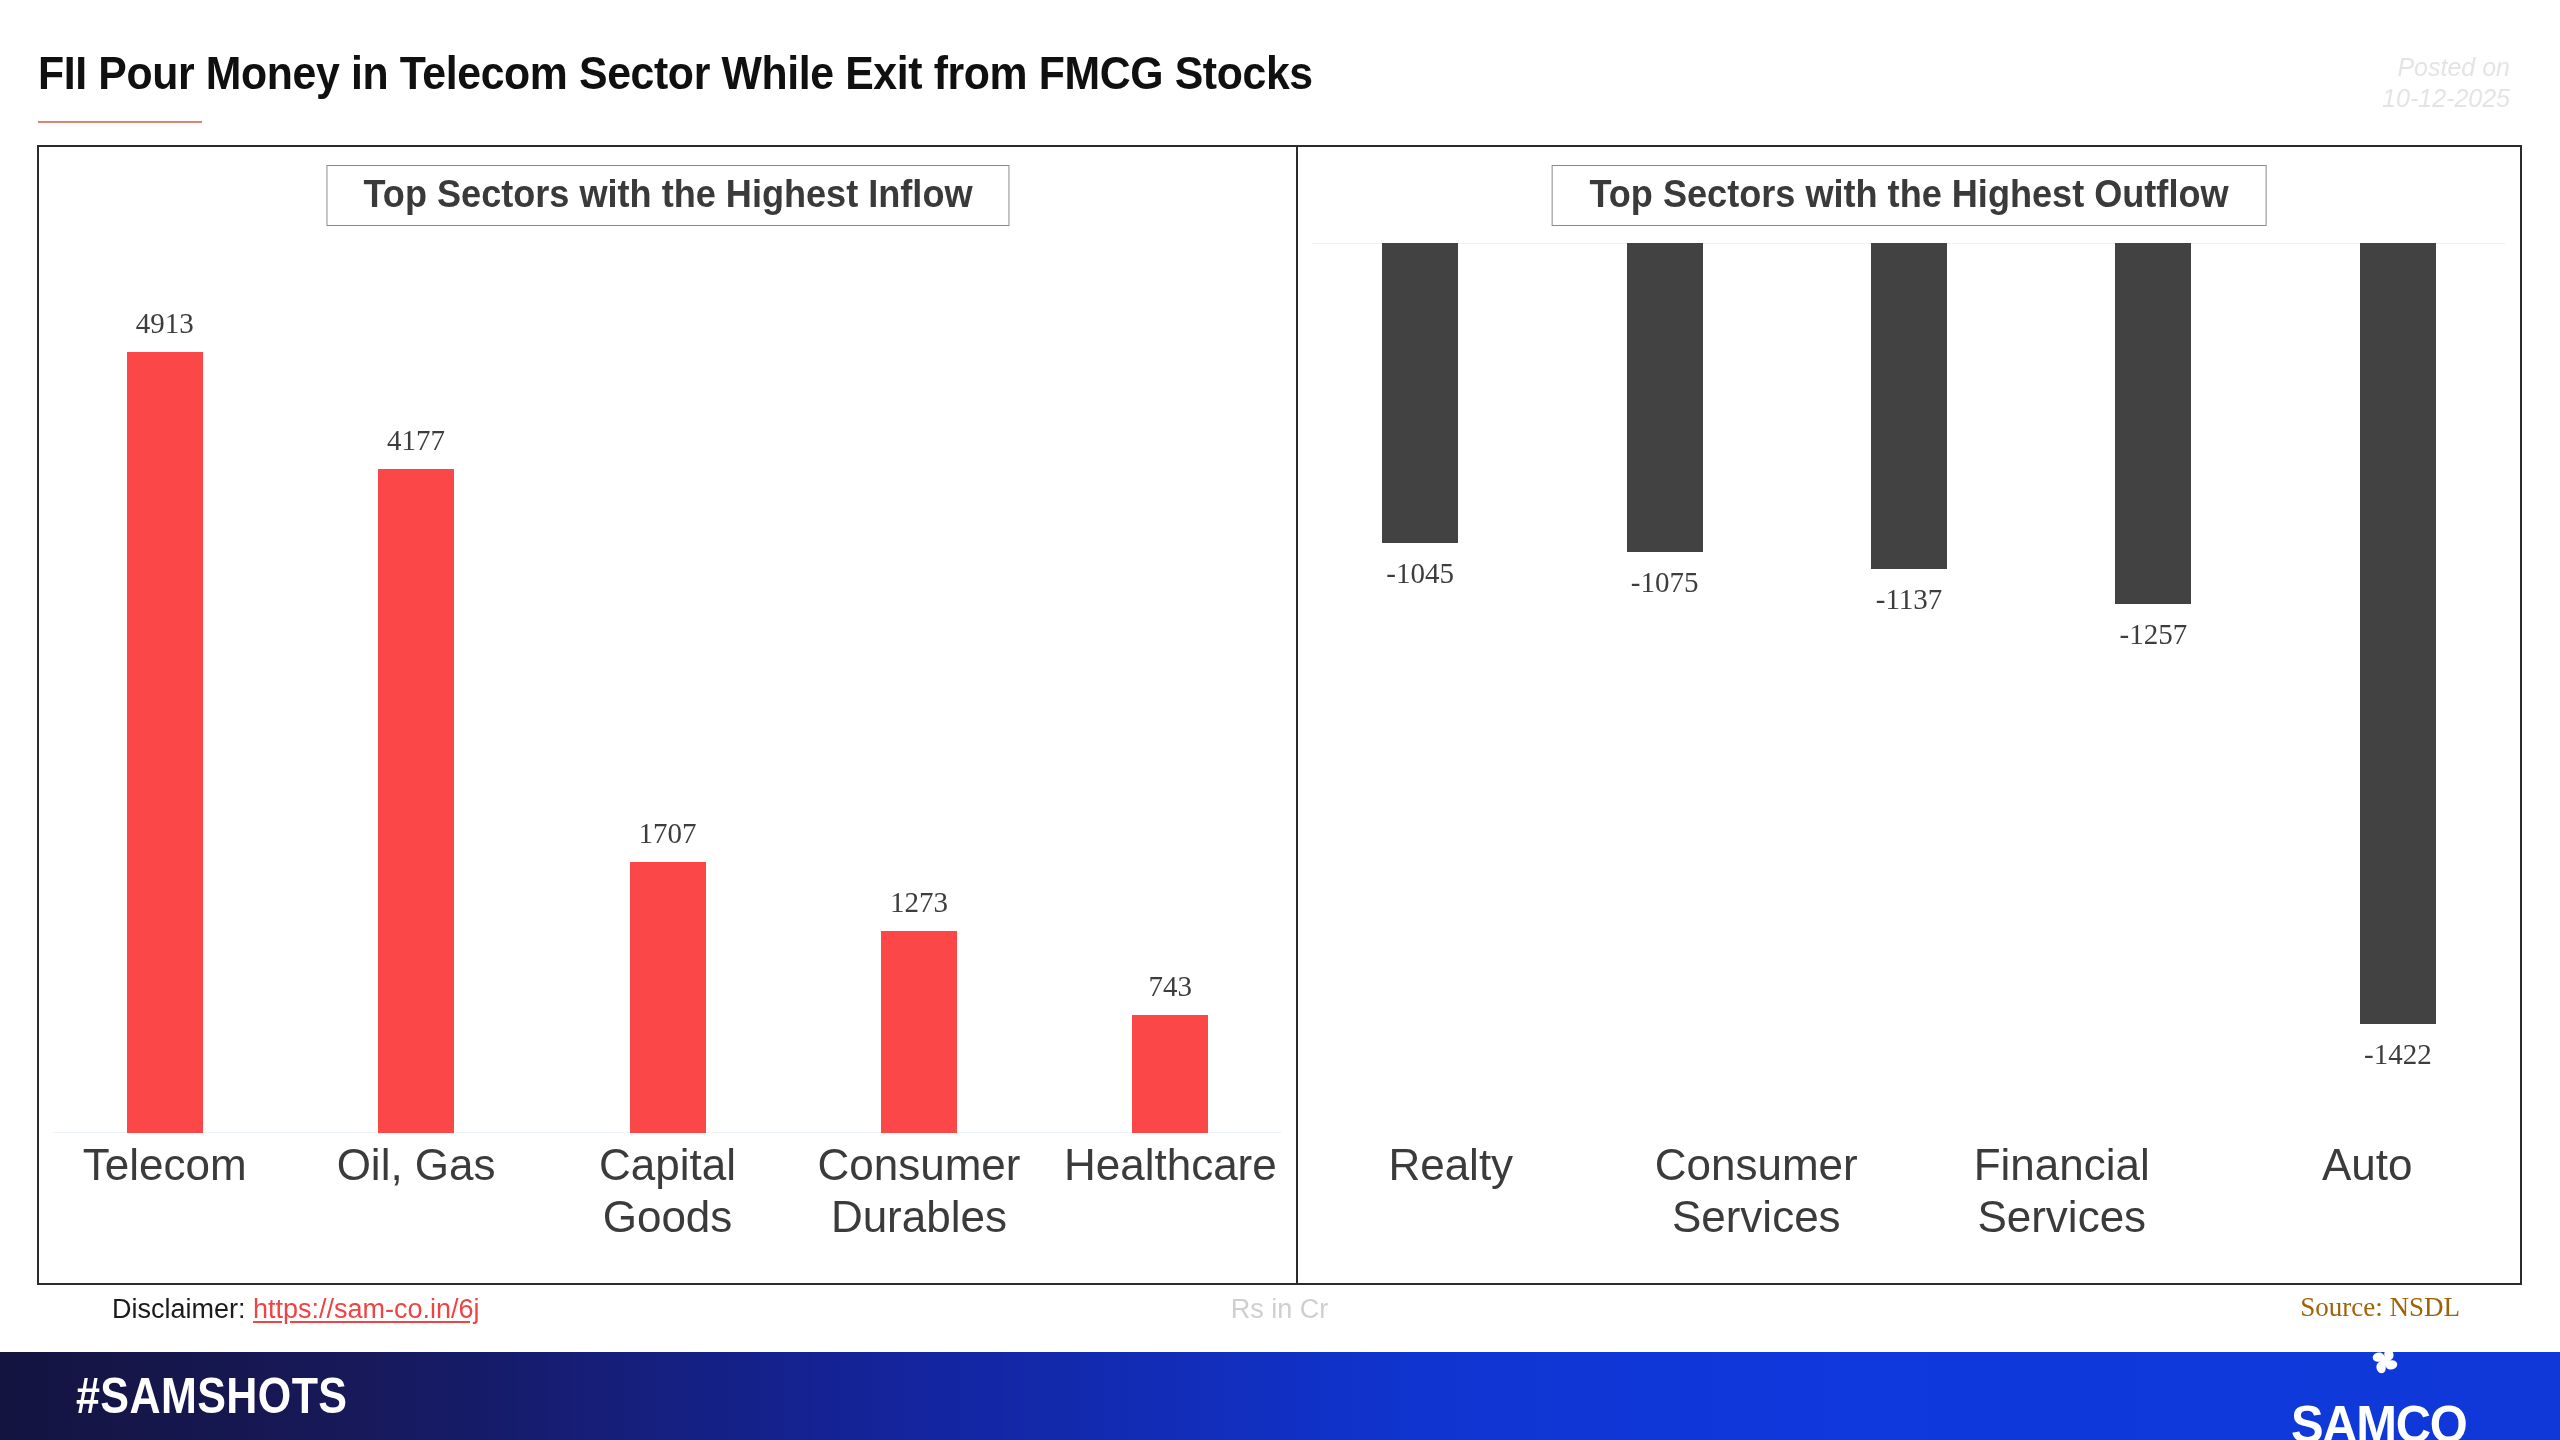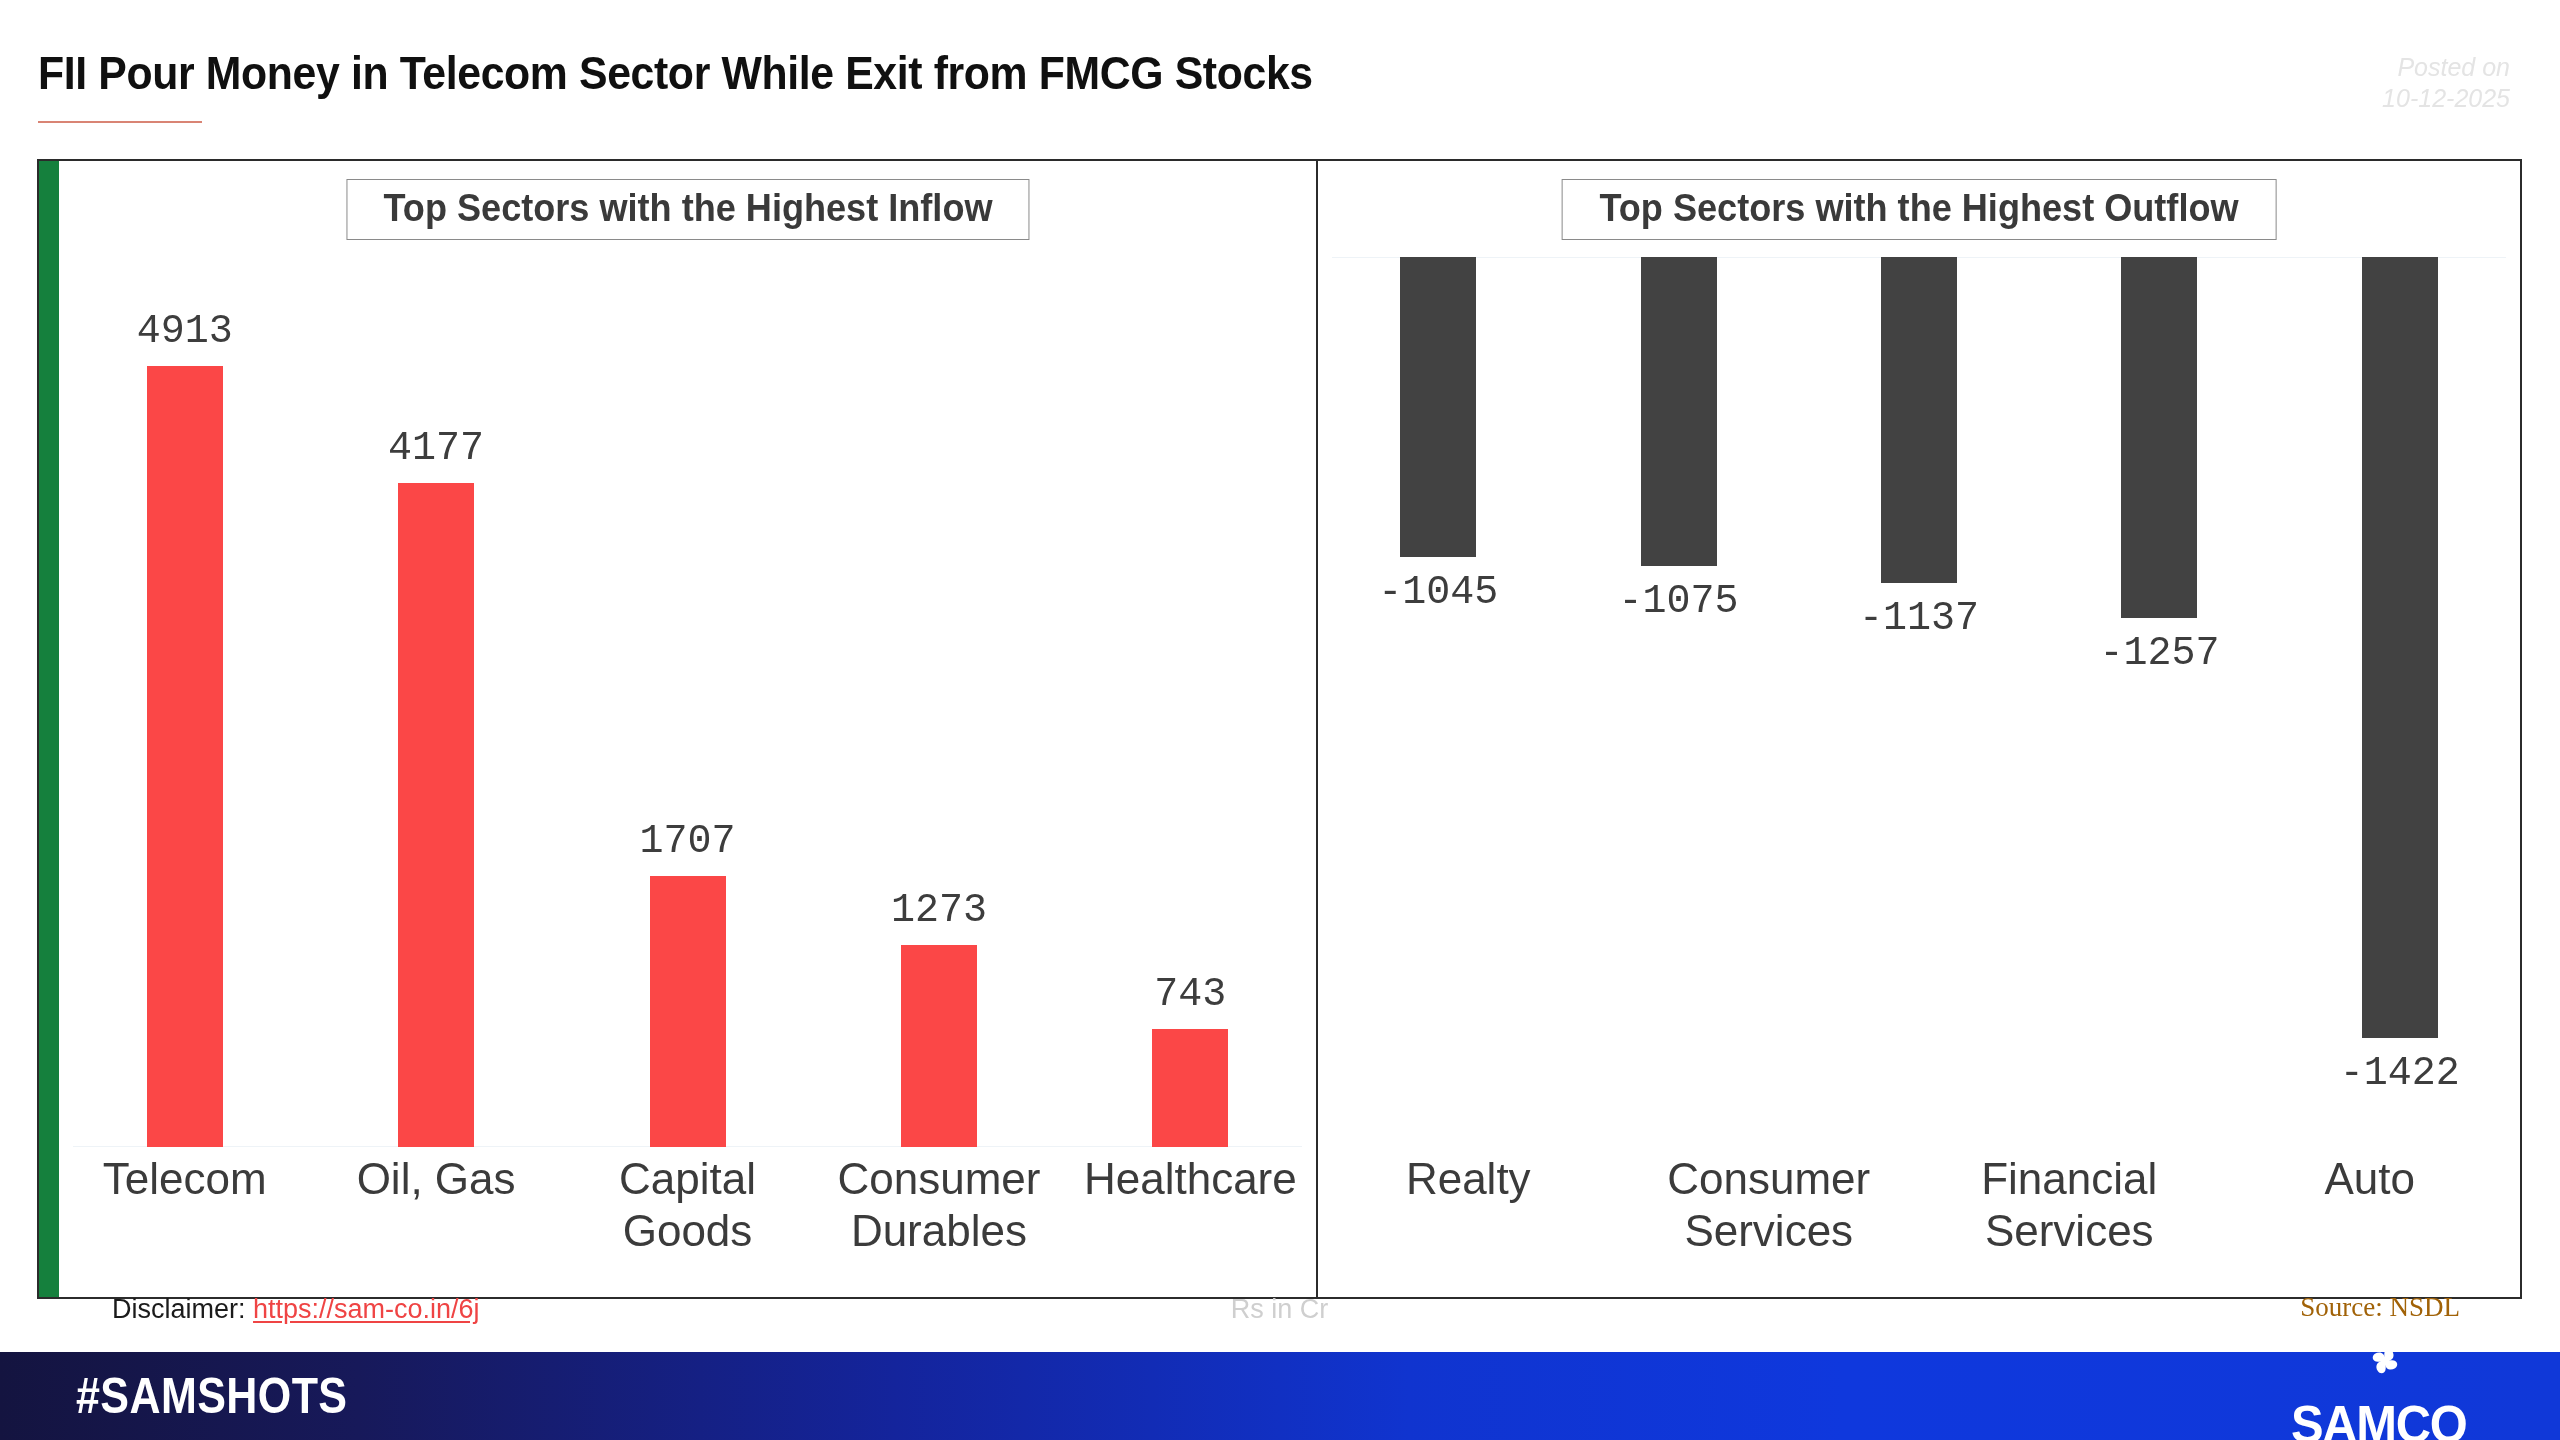--- a/index.html
+++ b/index.html
@@ -25,25 +25,24 @@
   }
   .posted-block {
     position: absolute; right: 50px; top: 52px;
     text-align: right; line-height: 1.22;
     font-size: 25px; color: #e4e4e4; font-weight: 400; font-style: italic;
   }
   .posted-block div { white-space: nowrap; }
 
   
   .charts-frame {
-    position: absolute; left: 37px; top: 159px;
+    position: absolute; left: 37px; top: 145px;
     width: 2485px; height: 1140px;
     border: 2px solid #2b2b2b; background: #15803d;
     display: flex;
-    padding-left: 20px;
   }
   .panel { position: relative; height: 100%; background:#fff; }
   .panel-left  { width: 1259px; border-right: 2px solid #2b2b2b; }
   .panel-right { flex: 1; }
 
   .panel-heading {
     position: absolute; top: 18px; left: 50%;
     transform: translateX(-50%);
     border: 1.5px solid #8a8a8a;
     padding: 7px 20px 9px 20px;
@@ -80,22 +79,22 @@
   .barcell-up   { justify-content: flex-end; }
   .barcell-down { justify-content: flex-start; }
 
   .bar {
     width: 76px;
   }
   .bar-pos { background: #fb4747; }
   .bar-neg { background: #424242; }
 
   .vlabel {
-    font-size: 40px; color: #3d3d3d; line-height: 1;
-    font-family: Liberation Mono, monospace;
+    font-size: 29px; color: #3d3d3d; line-height: 1;
+    font-family: Liberation Serif, serif;
     white-space: nowrap;
   }
   .vlabel-up   { margin-bottom: 14px; }
   .vlabel-down { margin-top: 16px; }
 
   
   .cats {
     position: absolute; left: 0; right: 0; bottom: 24px;
     display: flex; height: 120px;
   }

